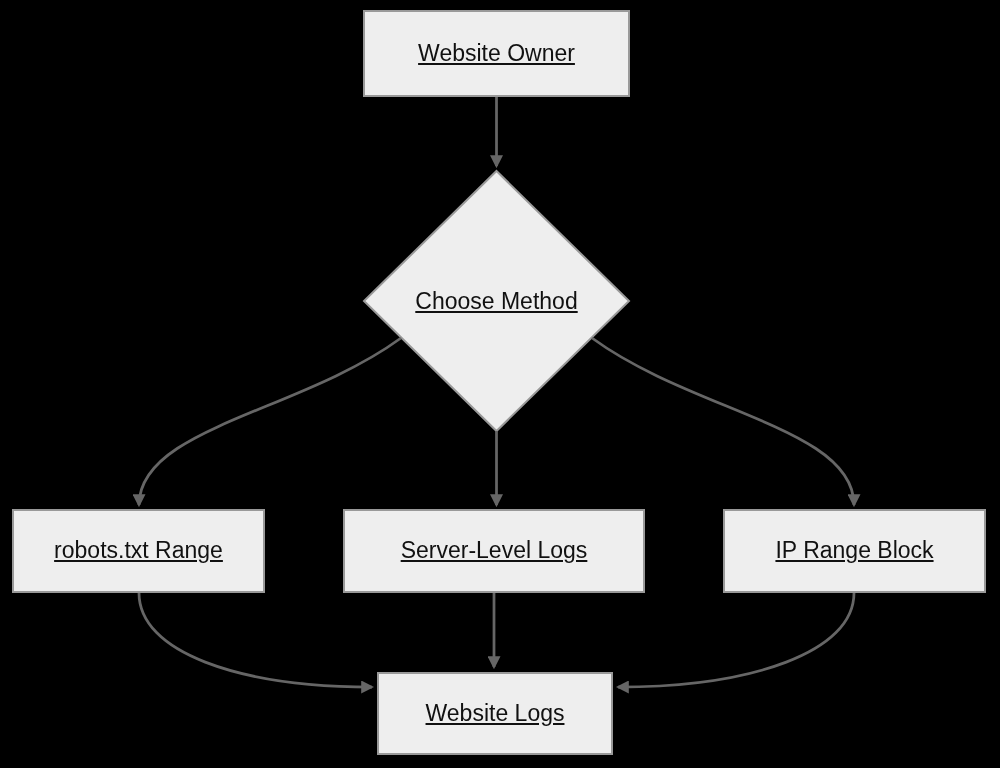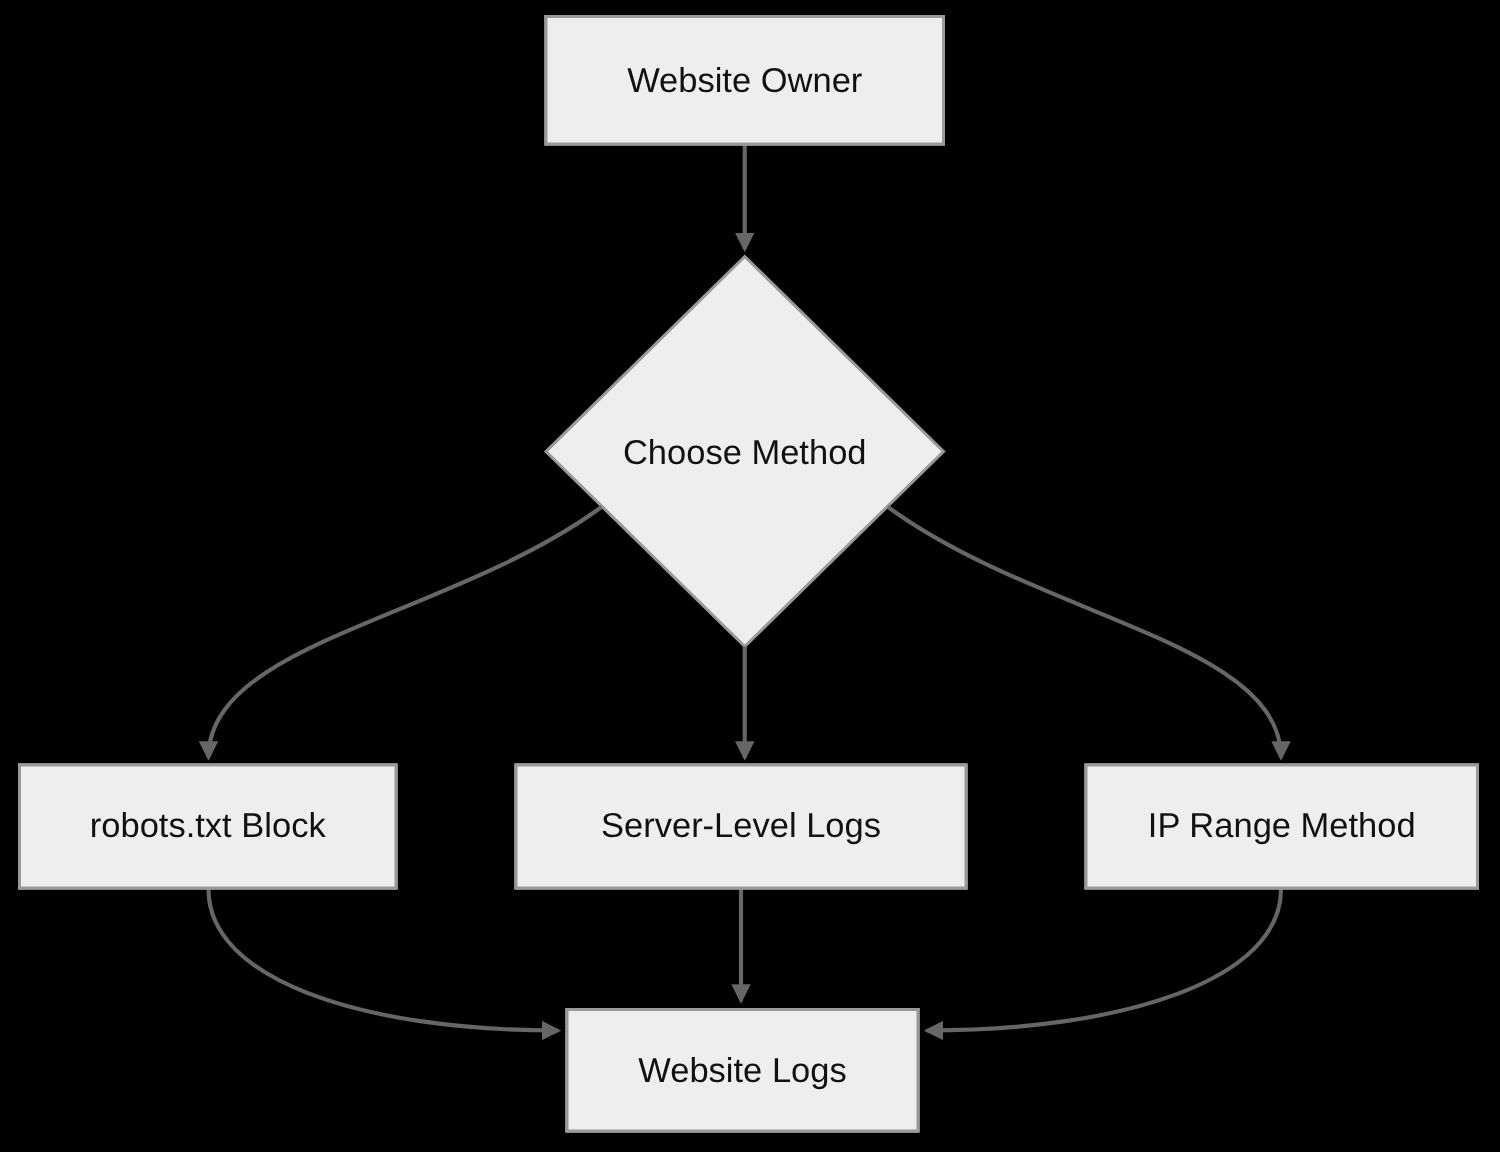--- a/index.html
+++ b/index.html
@@ -31,20 +31,21 @@
     align-items: center;
     justify-content: center;
     color: #111111;
     font-size: 23px;
     line-height: 1.2;
     text-align: center;
     white-space: nowrap;
   }
   .node-label {
     display: inline-block;
+    text-decoration: underline;
   }
   .diamond-label {
     position: absolute;
     display: flex;
     align-items: center;
     justify-content: center;
     color: #111111;
     font-size: 23px;
     text-align: right;
     white-space: nowrap;
@@ -98,28 +99,28 @@
 
   <div class="node n-website-owner">
     <span class="node-label">Website Owner</span>
   </div>
 
   <div class="diamond-label n-choose-label">
     <span class="node-label">Choose Method</span>
   </div>
 
   <div class="node n-robots">
-    <span class="node-label">robots.txt Block</span>
+    <span class="node-label">robots.txt Range</span>
   </div>
 
   <div class="node n-server">
     <span class="node-label">Server-Level Logs</span>
   </div>
 
   <div class="node n-ip">
-    <span class="node-label">IP Range Method</span>
+    <span class="node-label">IP Range Block</span>
   </div>
 
   <div class="node n-monitor">
     <span class="node-label">Website Logs</span>
   </div>
 
 </div>
 
 </body></html>

